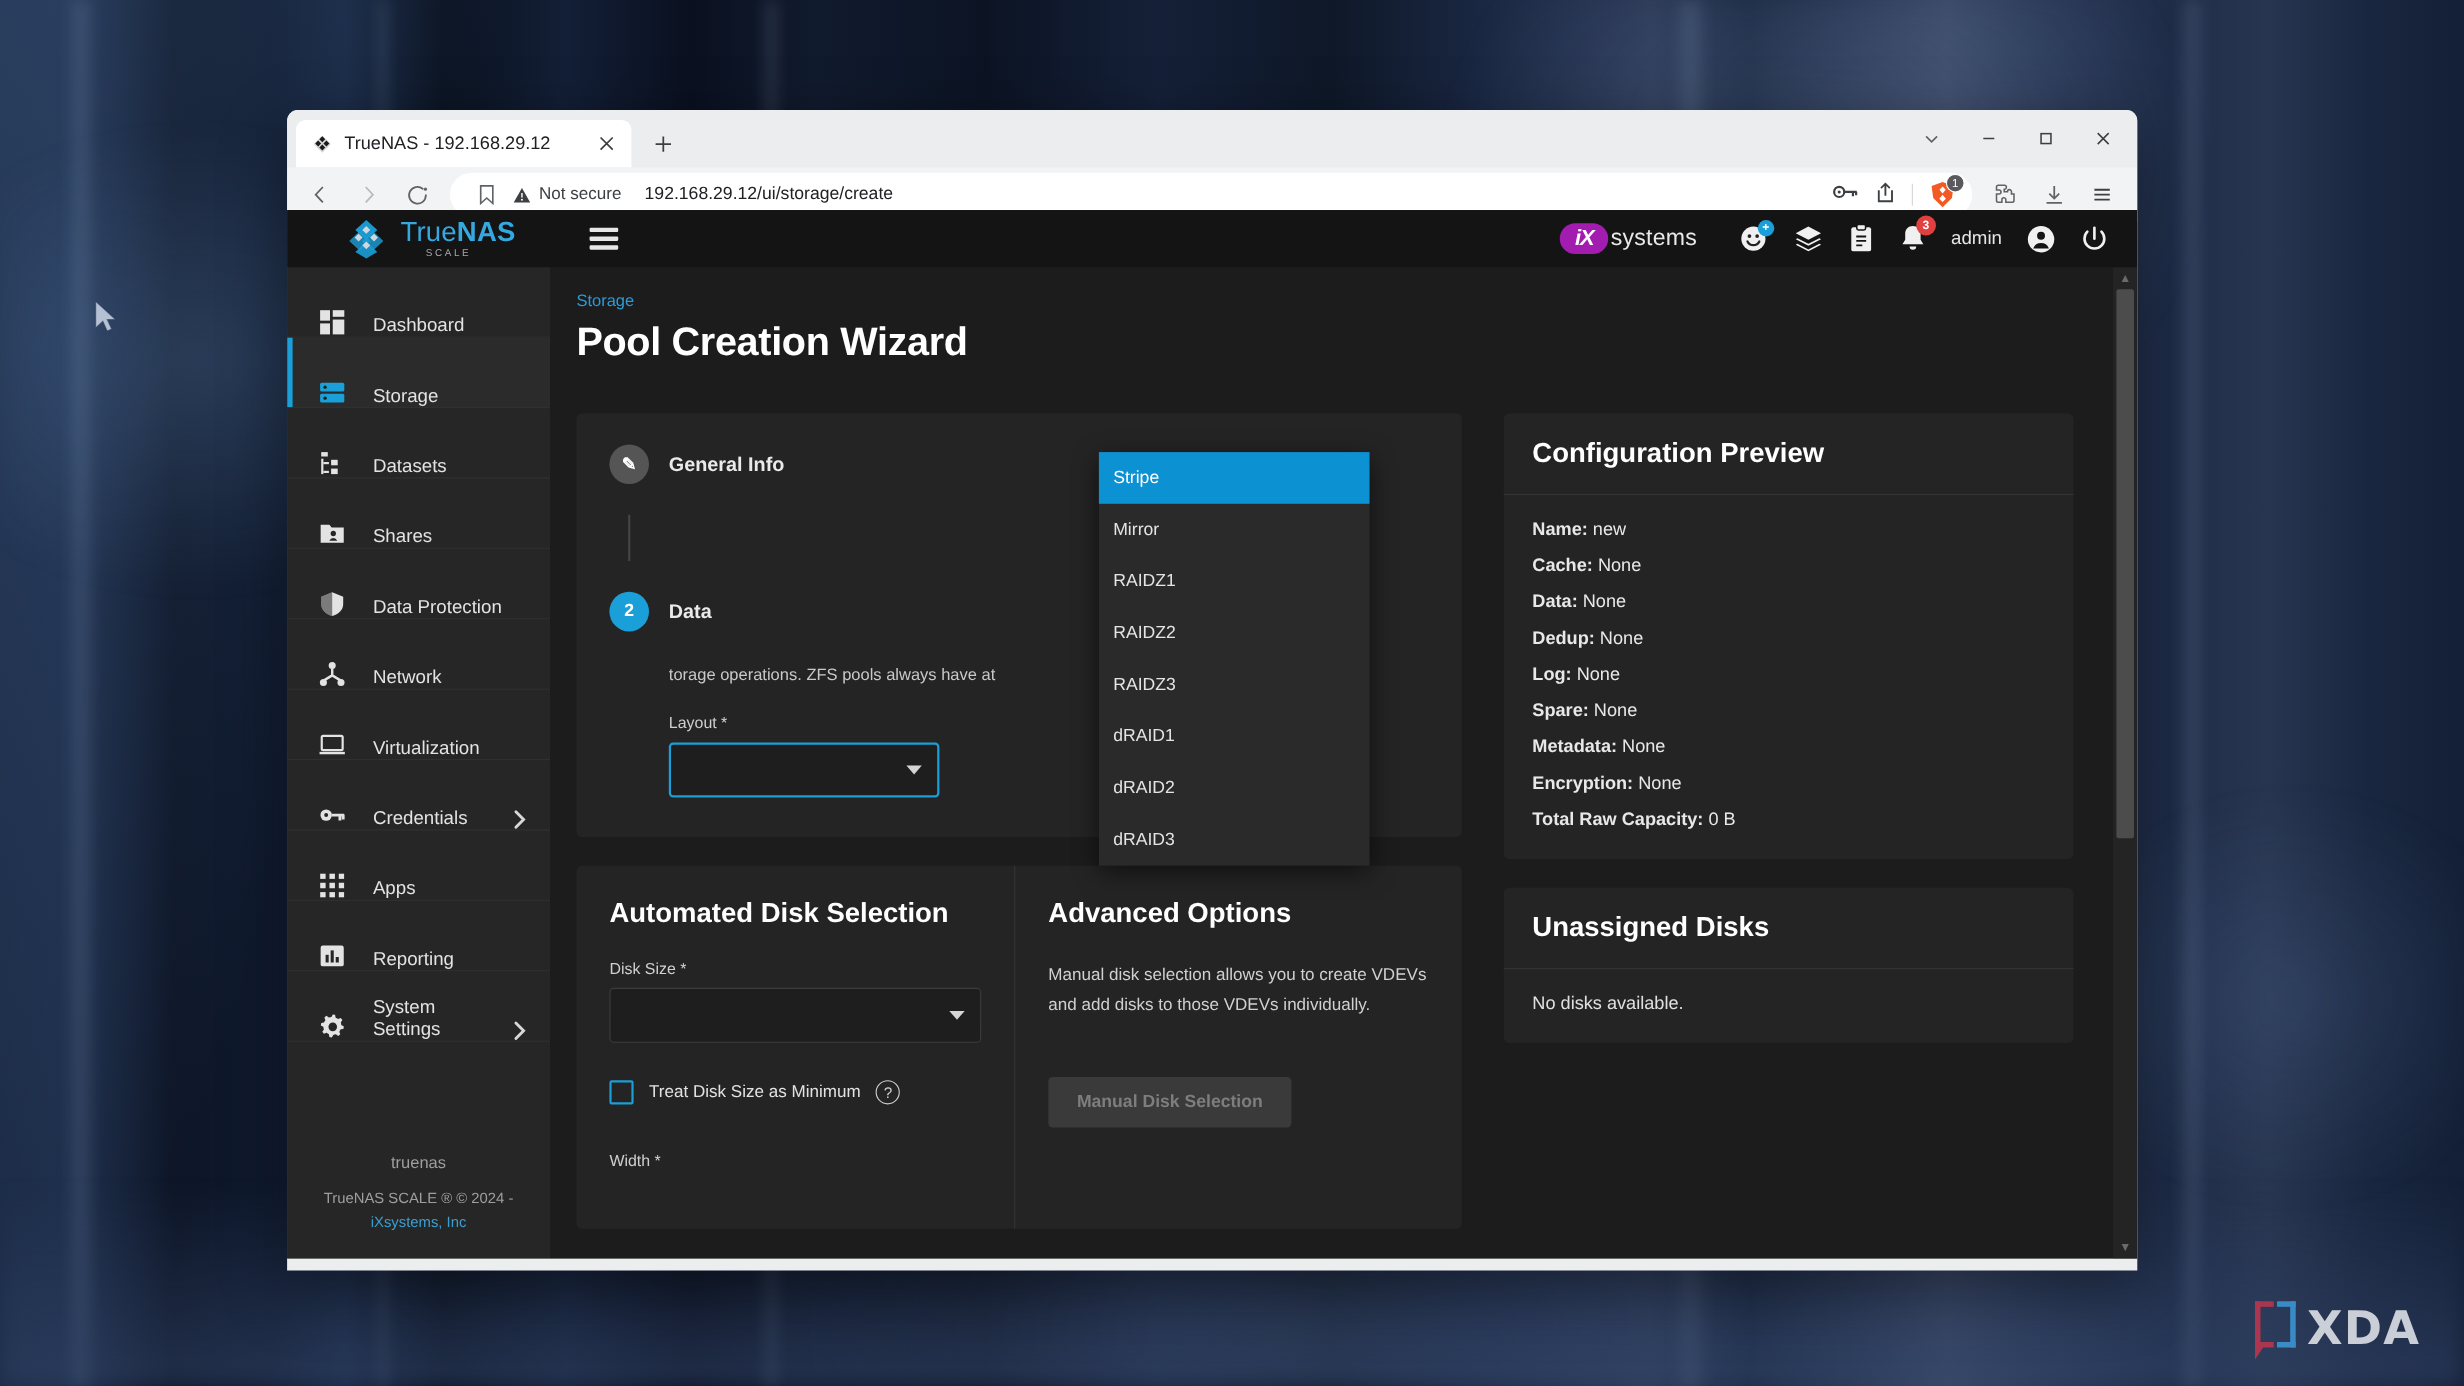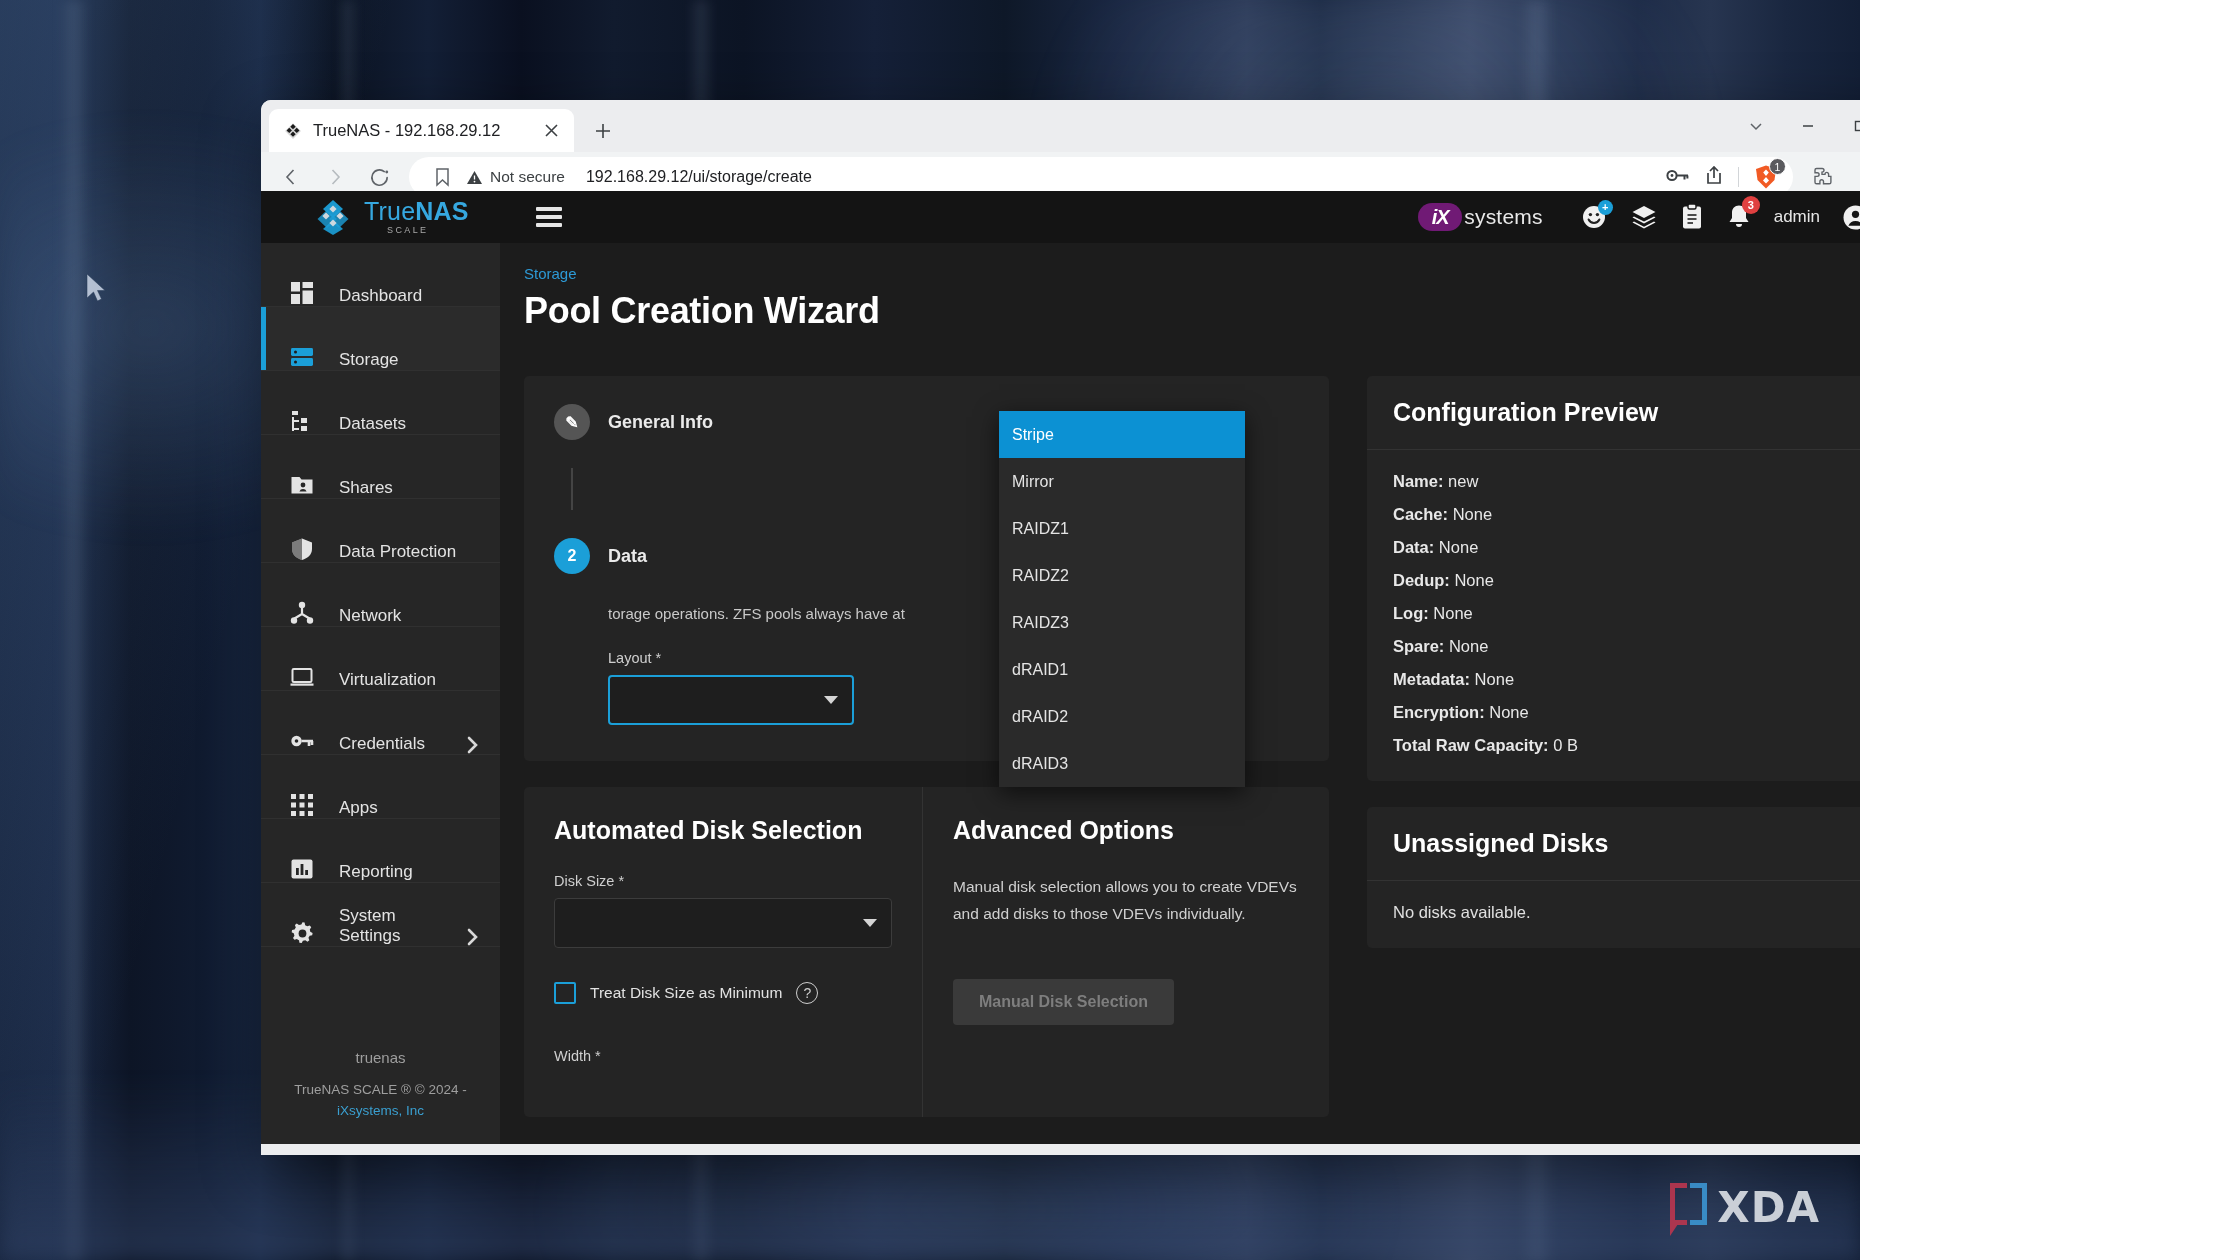--- a/index.html
+++ b/index.html
@@ -5,21 +5,21 @@
   * { box-sizing: border-box; margin: 0; padding: 0; }
   html, body {
     width: 2240px; height: 1260px;
     overflow: hidden;
     font-family: "Liberation Sans", sans-serif;
   }
 
   
   #desktop {
     position: relative;
-    width: 1860px; height: 1260px;
+    width: 2240px; height: 1260px;
     background:
       linear-gradient(105deg, rgba(90,130,180,.28) 0%, rgba(20,32,58,0) 18%),
       linear-gradient(90deg,
         #16233c 0%, #1b2a46 3%, #0d1526 7%, #101b30 11%,
         #182742 14%, #0b1322 18%, #131f36 23%, #0a1020 28%,
         #111b2e 33%, #0c1424 40%, #152038 47%, #0e1828 54%,
         #1a2742 60%, #24324f 64%, #2c3a57 67%, #1c2a44 71%,
         #2a3854 75%, #3a4866 79%, #2b3a58 83%, #1e2c48 88%,
         #273550 92%, #1a2740 96%, #131f36 100%);
     overflow: hidden;
@@ -160,21 +160,21 @@
     width: 26px; height: 20px; margin-left: 36px;
     display: flex; flex-direction: column; justify-content: space-between;
   }
   .hamburger span { display: block; height: 4px; background: #e6e6e6; border-radius: 1px; }
   .tn-header-right {
     margin-left: auto; display: flex; align-items: center; gap: 22px;
     padding-right: 26px;
   }
   .ix-logo { display: flex; align-items: center; gap: 2px; margin-right: 16px; }
   .ix-badge {
-    width: 44px; height: 28px; border-radius: 14px; background: #701a75;
+    width: 44px; height: 28px; border-radius: 14px; background: #a21caf;
     display:flex; align-items:center; justify-content:center;
     color:#fff; font-size: 20px; font-style: italic; font-weight: 700; letter-spacing: -1px;
     position: relative;
   }
   .ix-word { color: #e9e9e9; font-size: 21px; letter-spacing: .2px; }
   .hicon { position: relative; color: #e6e6e6; display: flex; align-items: center; }
   .badge-dot {
     position: absolute; right: -8px; top: -7px;
     min-width: 18px; height: 18px; border-radius: 9px;
     background: #e04040; color: #fff; font-size: 11px; font-weight: 700;

